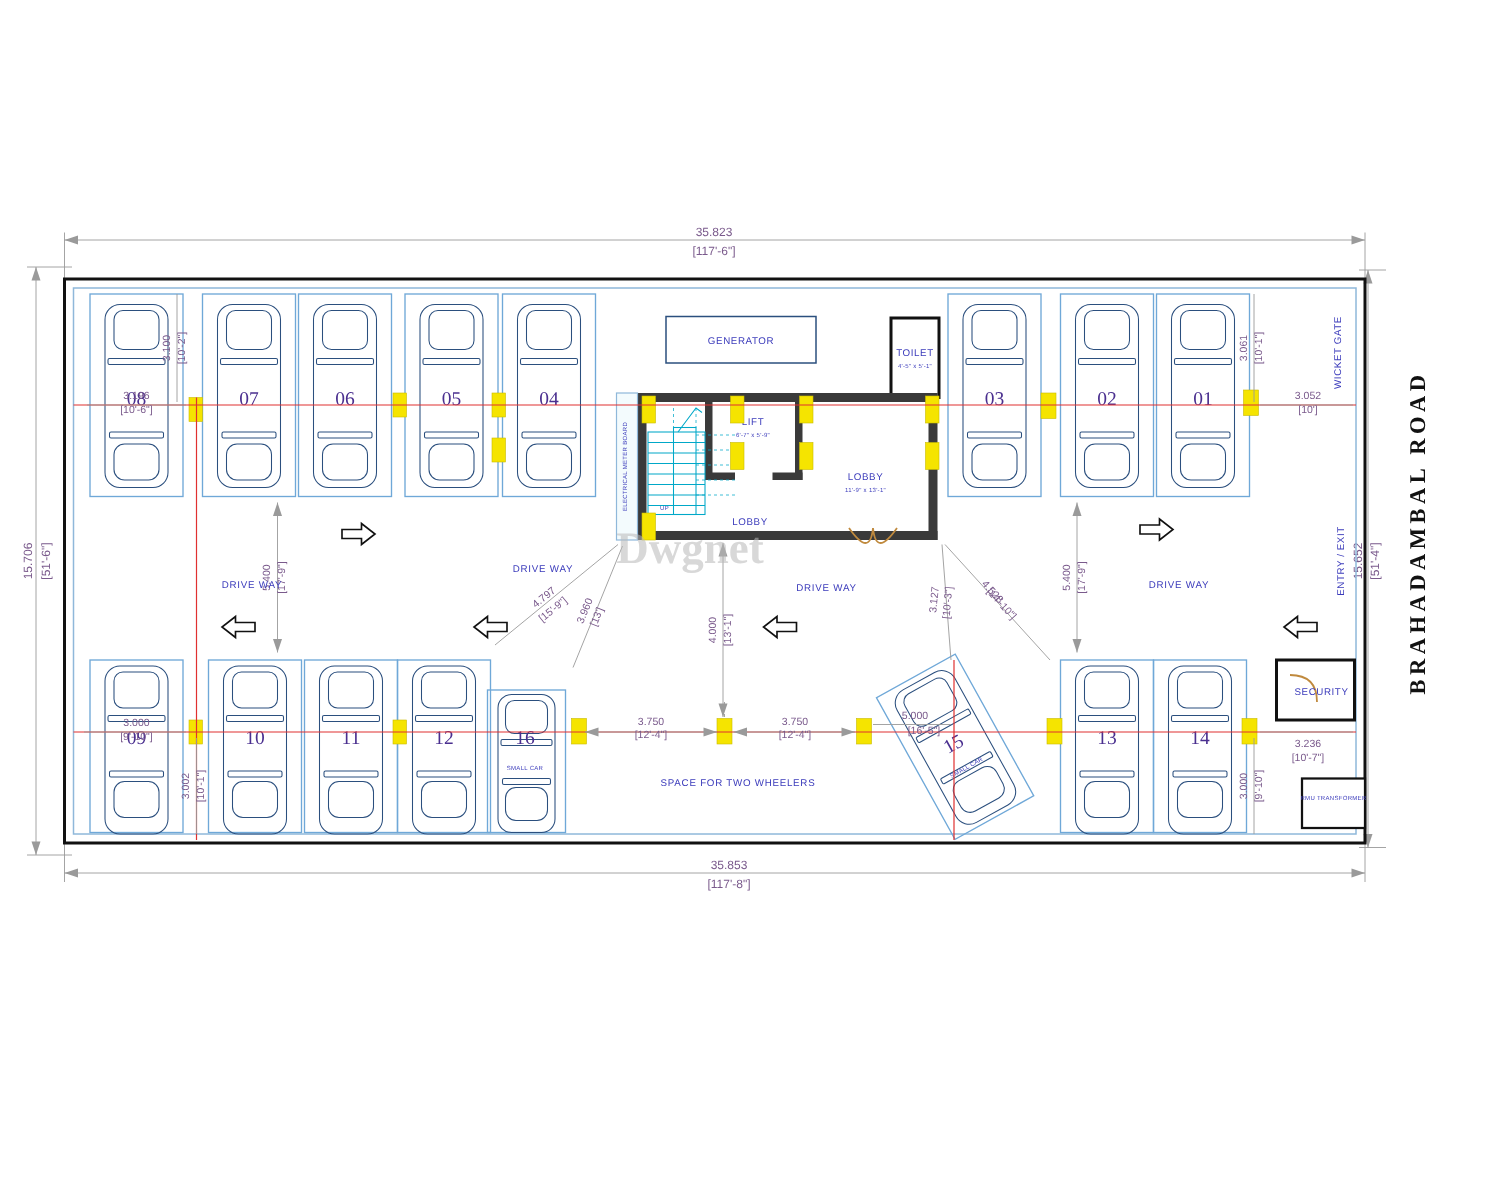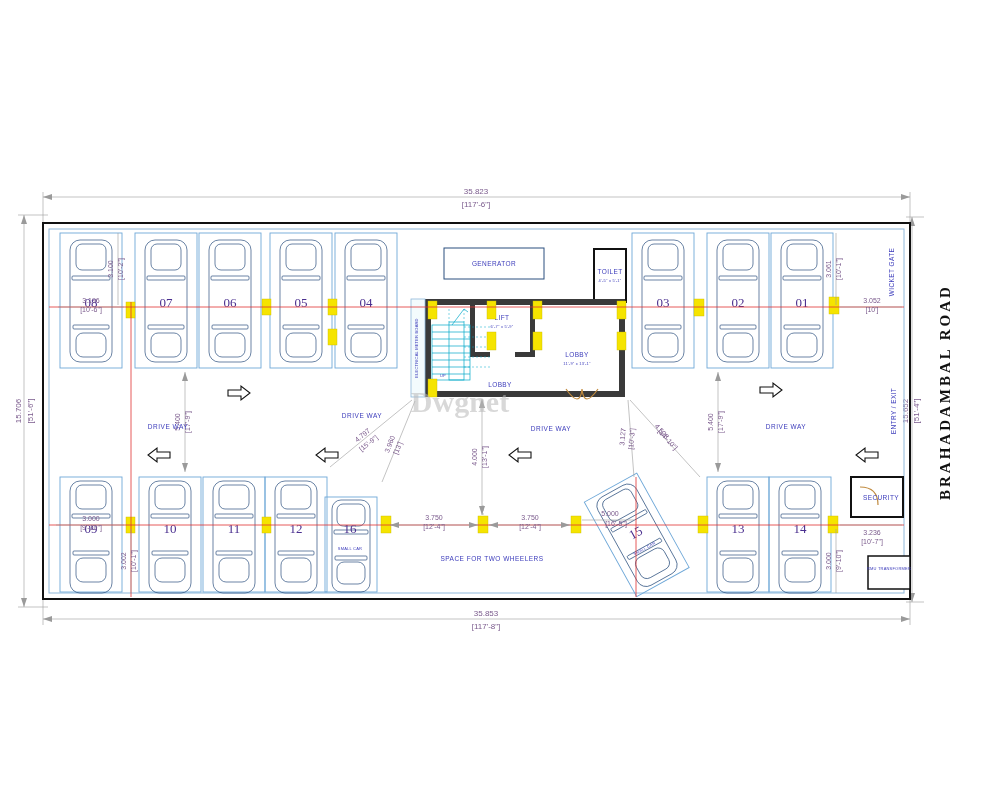--- a/index.html
+++ b/index.html
@@ -1,17 +1,17 @@
 <!DOCTYPE html>
 <html><head>
 <meta charset="utf-8">
 <style>
   html,body{margin:0;padding:0;background:#ffffff;}
   body{width:1000px;height:800px;font-family:"Liberation Sans",sans-serif;overflow:hidden;}
-  #stage{position:relative;width:1000px;height:589px;background:#ec4899;margin-top:37px;}
+  #stage{position:relative;width:1000px;height:589px;background:#ec4899;}
   svg{display:block;}
   .dimtxt{fill:#7a5a8c;font-family:"Liberation Sans",sans-serif;font-size:8px;}
   .dimtxt2{fill:#7a5a8c;font-family:"Liberation Sans",sans-serif;font-size:7px;}
   .slotnum{fill:#4a2f8f;font-family:"Liberation Serif",serif;font-size:13px;}
   .roomtxt{fill:#3b3bbb;font-family:"Liberation Sans",sans-serif;font-size:6.5px;letter-spacing:.4px;}
   .roomtxt-sm{fill:#3b3bbb;font-family:"Liberation Sans",sans-serif;font-size:4px;letter-spacing:.2px;}
   .drivetxt{fill:#3b3bbb;font-family:"Liberation Sans",sans-serif;font-size:6.5px;letter-spacing:.5px;}
   .roadtxt{fill:#111;font-family:"Liberation Serif",serif;font-size:15px;font-weight:bold;letter-spacing:3px;}
   .thinline{stroke:#9a9a9a;stroke-width:.6;fill:none;}
   .redline{stroke:#e03030;stroke-width:.8;fill:none;}

